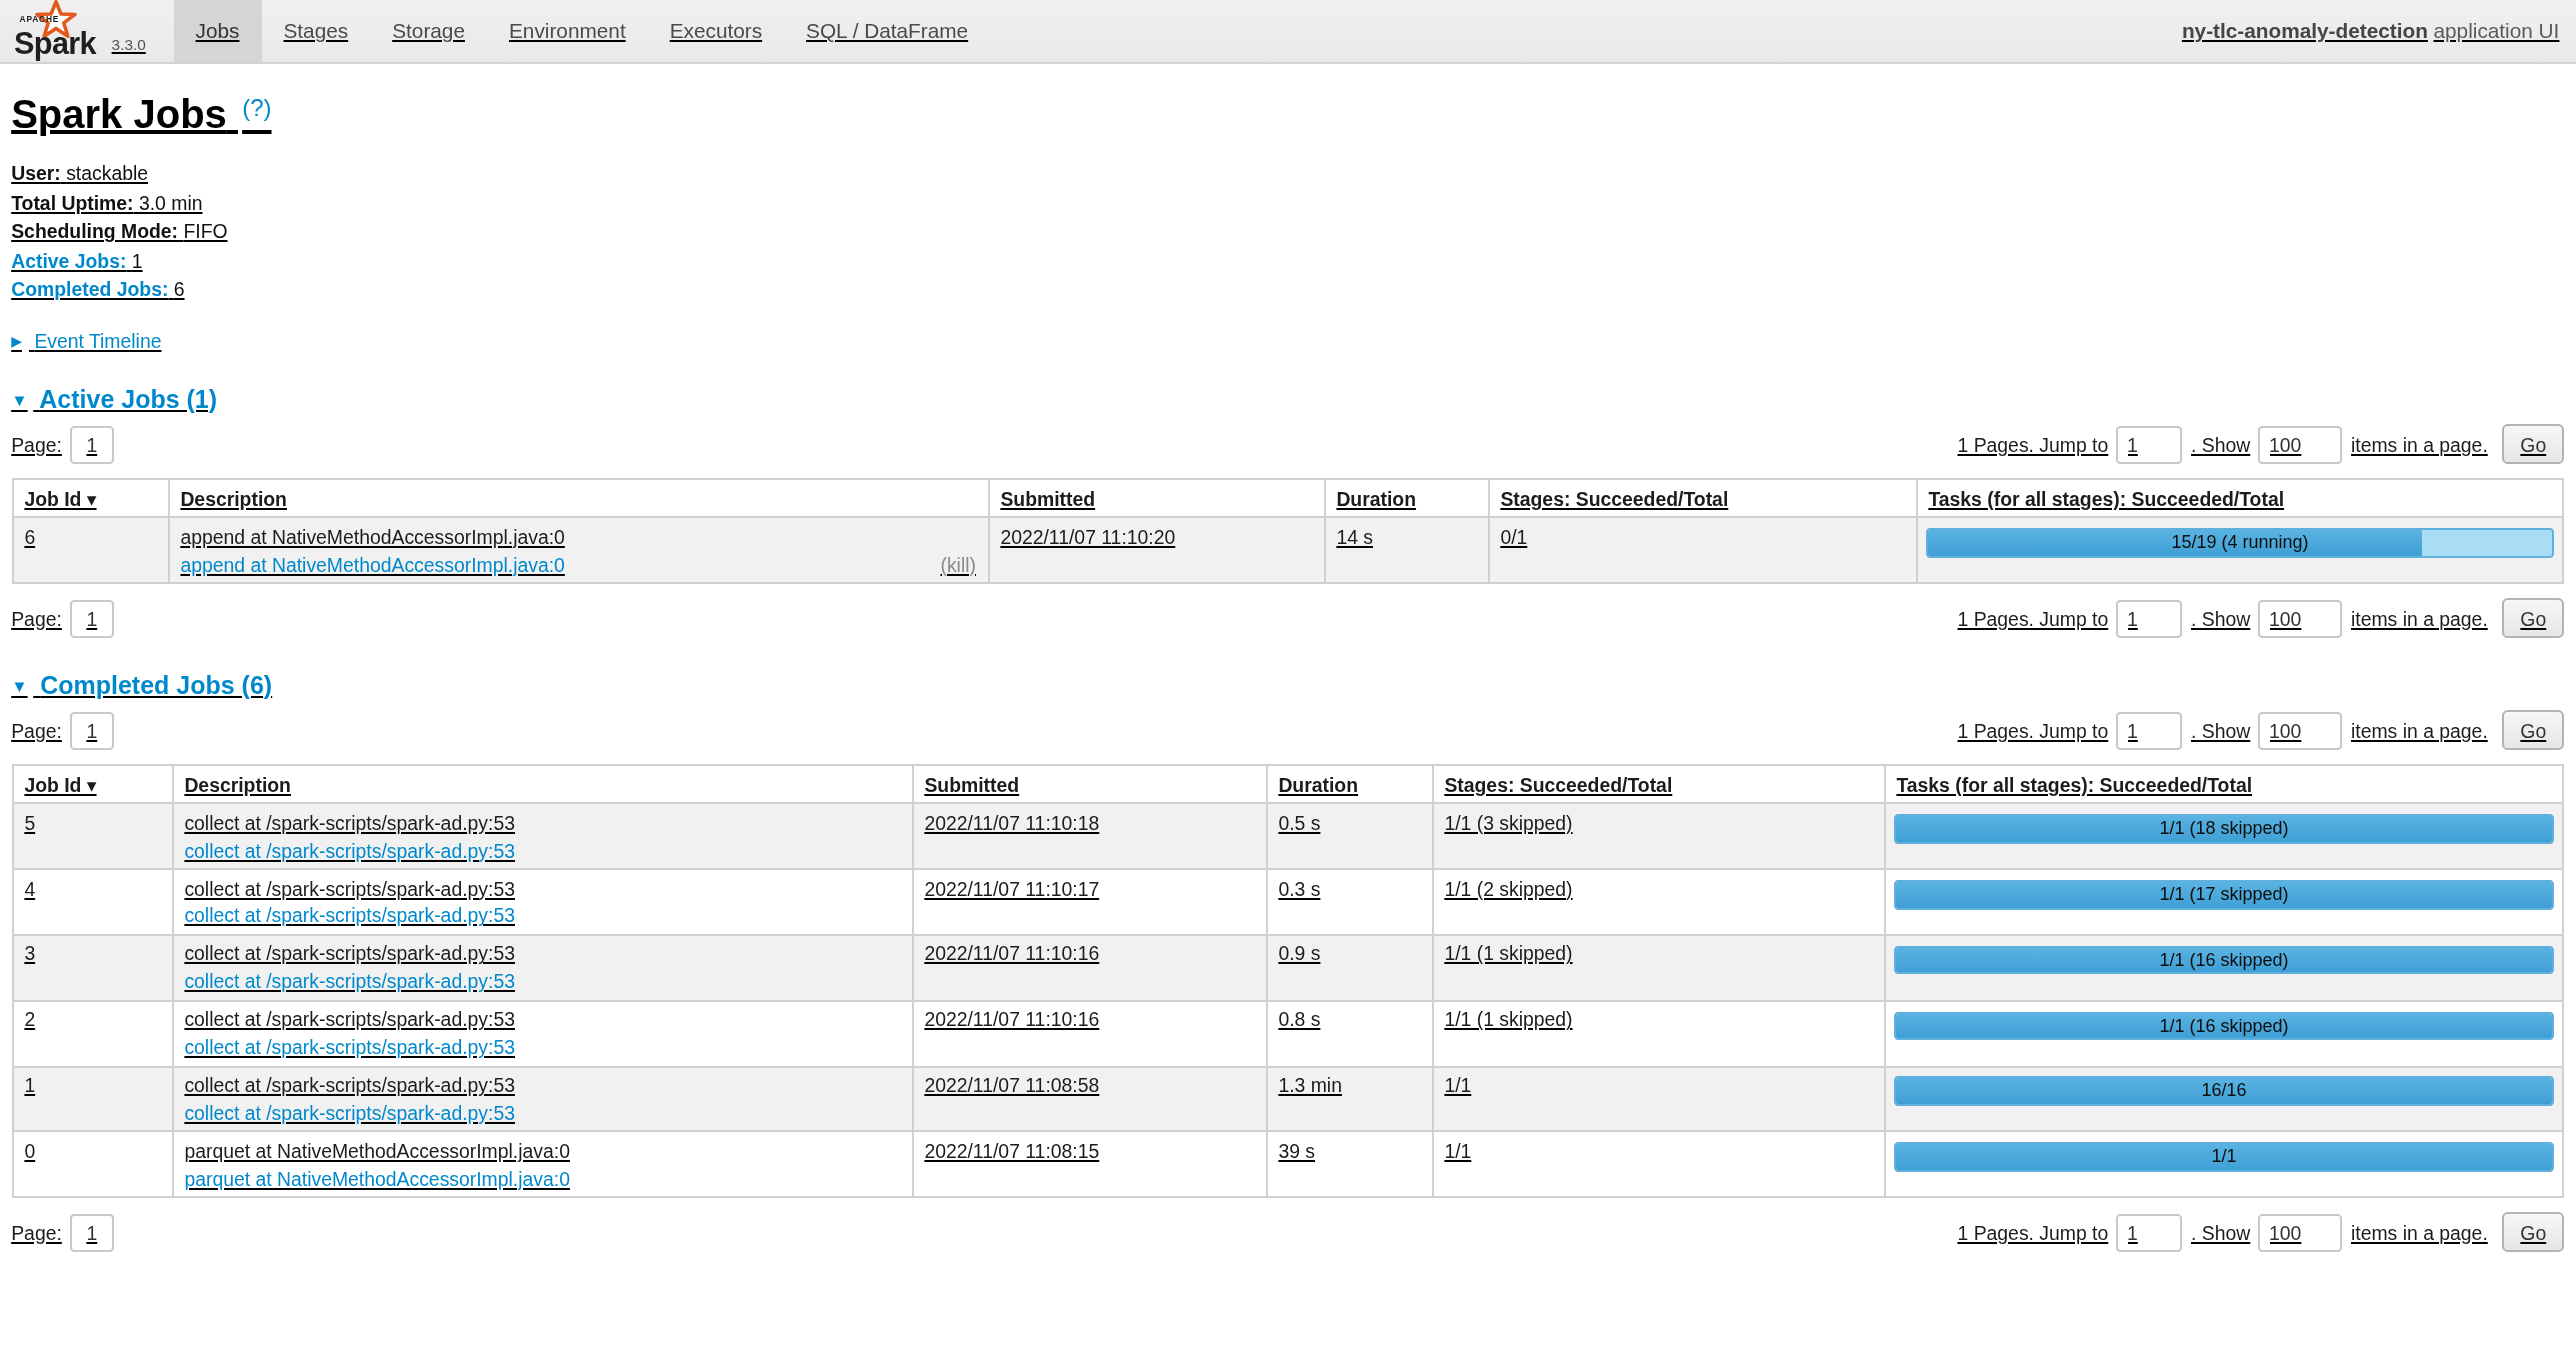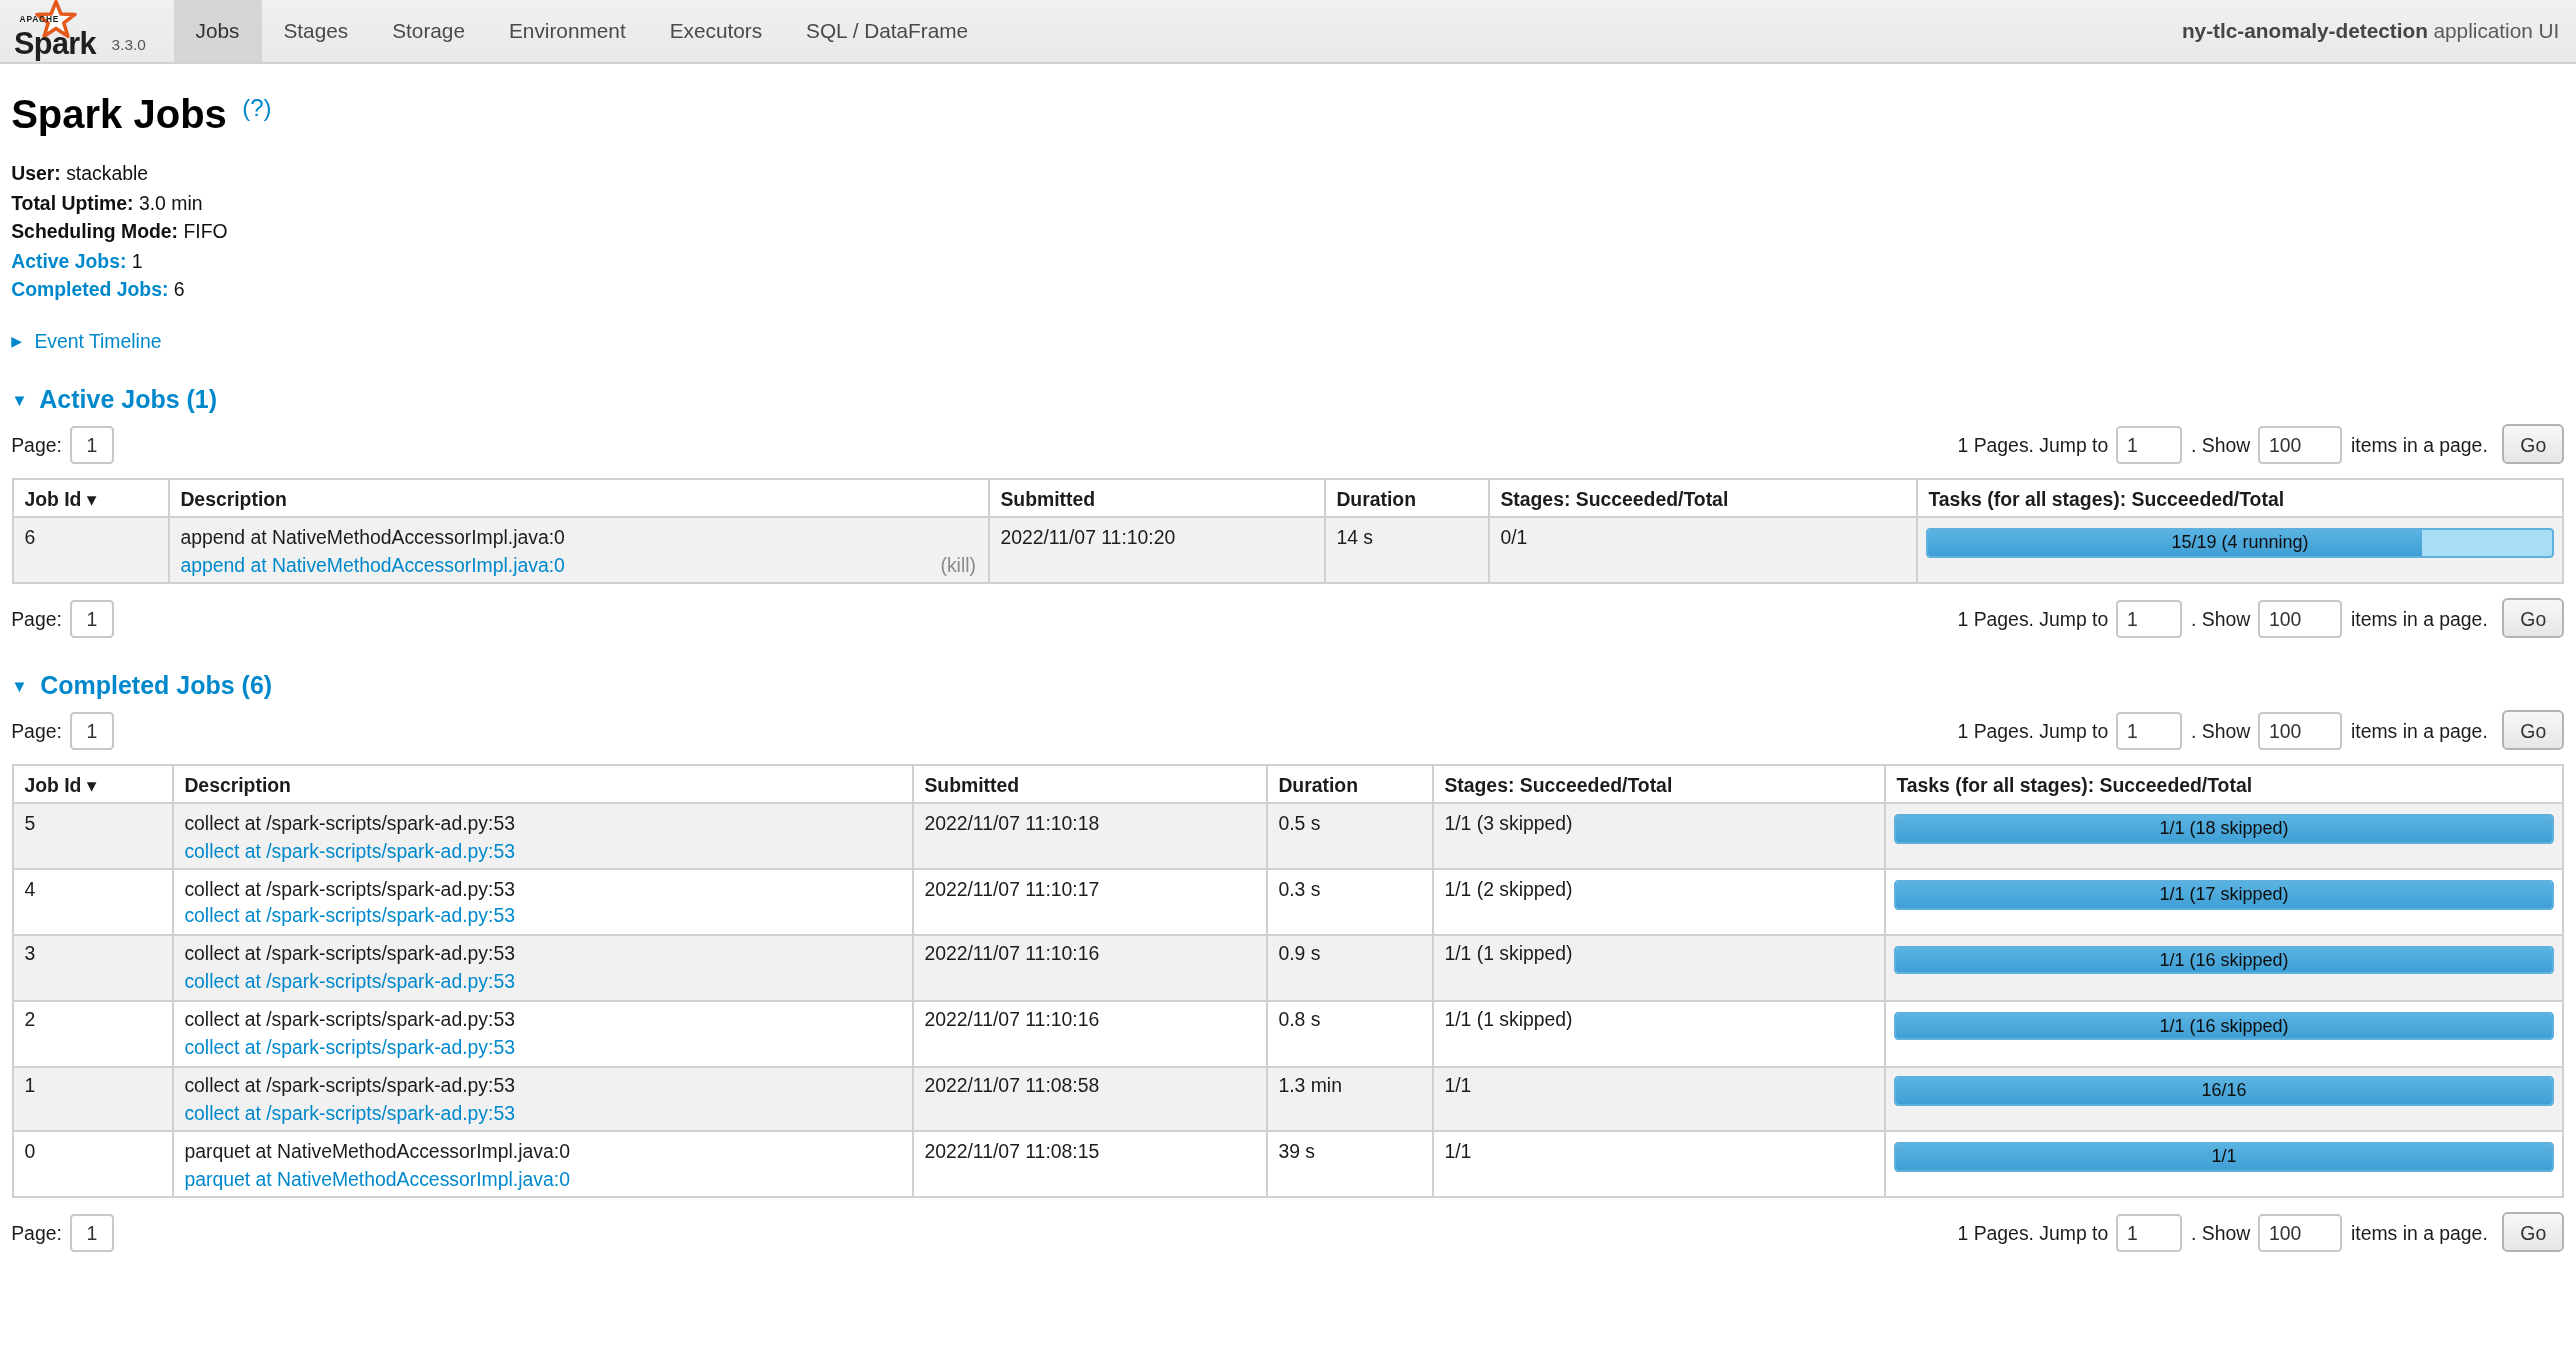--- a/index.html
+++ b/index.html
@@ -1,17 +1,17 @@
 <!DOCTYPE html>
 <html style="font-size:11px"><head>
 <meta charset="utf-8">
 <style>
   * { box-sizing: border-box; }
   html, body { margin: 0; padding: 0; background: #fff; }
-  #viewport { width: 2576px; height: 1349px; overflow: hidden; background: #fff; }
+  #viewport { width: 2576px; height: 1349px; overflow: hidden; background: #fff; text-decoration: underline; }
   #scale {
     width: 1288px;
     transform: scale(2);
     transform-origin: 0 0;
     font-family: "Liberation Sans", "DejaVu Sans", sans-serif;
     font-size: 9.7px;
     color: #222;
   }
 
   

